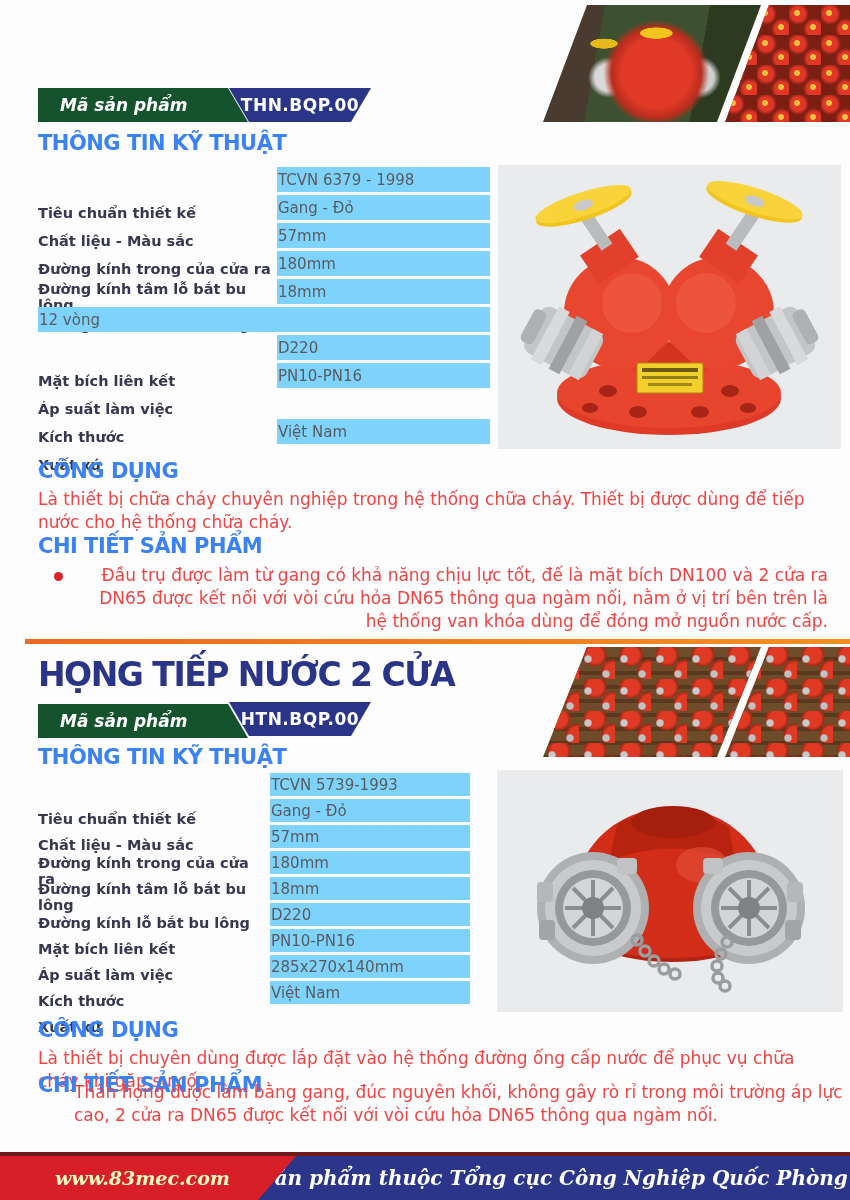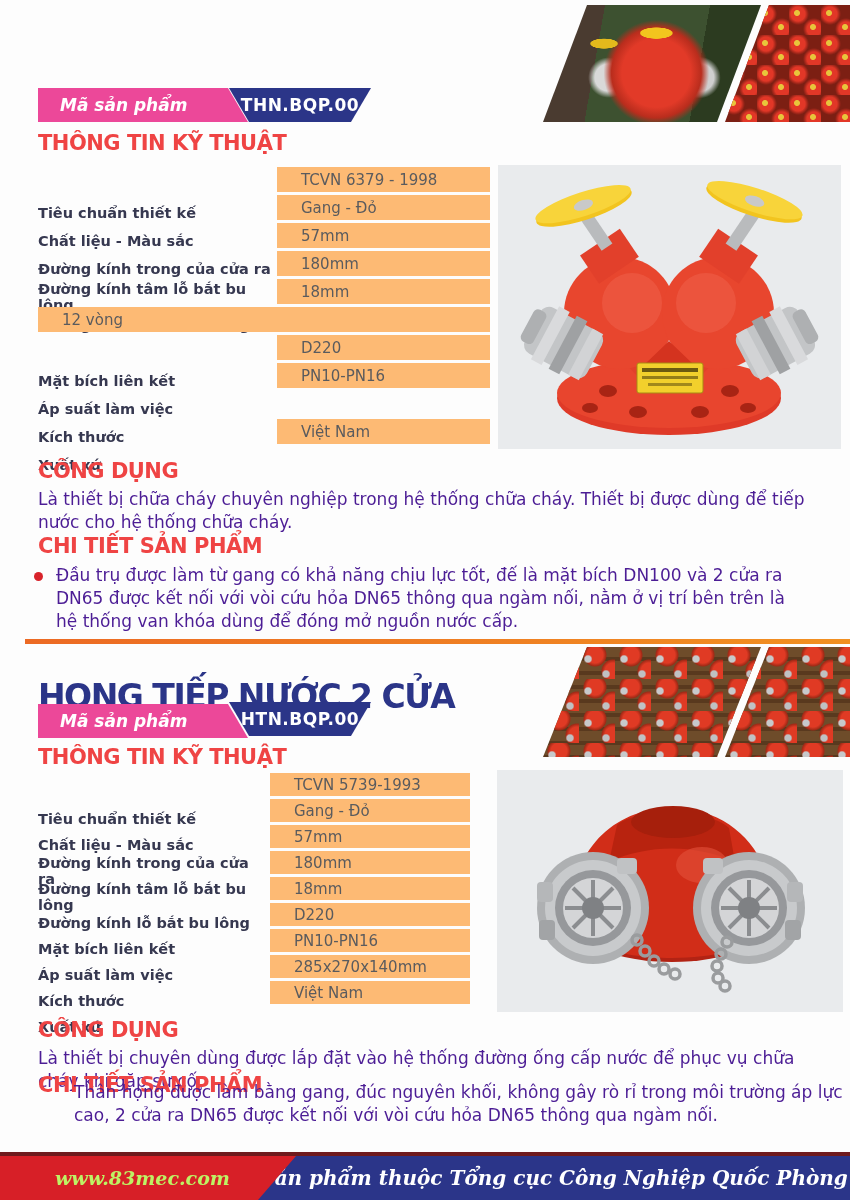--- a/index.html
+++ b/index.html
@@ -2,44 +2,44 @@
 <html><head>
 <meta charset="utf-8">
 <style>
   html,body{margin:0;padding:0;}
   body{width:850px;height:1200px;position:relative;overflow:hidden;background:#fdfdfd;
        font-family:"DejaVu Sans",sans-serif;-webkit-font-smoothing:antialiased;}
   .abs{position:absolute;}
 
   
   .prod-title{font-size:33px;font-weight:bold;color:#2b3588;letter-spacing:-1.5px;white-space:nowrap;}
-  .sec-head{font-size:21px;font-weight:bold;color:#ef4444;letter-spacing:-0.5px;white-space:nowrap;}
-
-  
-  .badge-red{height:34px;line-height:34px;background:#ec4899;color:#fff;font-style:italic;
+  .sec-head{font-size:21px;font-weight:bold;color:#3b82f6;letter-spacing:-0.5px;white-space:nowrap;}
+
+  
+  .badge-red{height:34px;line-height:34px;background:#14532d;color:#fff;font-style:italic;
              font-weight:bold;font-size:17px;padding-left:22px;
              clip-path:polygon(0 0,calc(100% - 20px) 0,100% 100%,0 100%);}
   .badge-blue{height:34px;line-height:34px;background:#2b3588;color:#fff;font-weight:bold;
               font-size:17px;text-align:center;letter-spacing:.5px;
               clip-path:polygon(0 0,100% 0,calc(100% - 20px) 100%,20px 100%);}
 
   
   .spec-table{display:block;}
   .spec-row{display:flex;margin-bottom:3px;}
   .t1 .spec-row{height:25px;}
   .t2 .spec-row{height:23px;}
   .spec-label{background:#a7a9ac;color:#363850;font-weight:bold;font-size:14.5px;
               display:flex;align-items:center;padding-left:0;box-sizing:border-box;margin-top:46px;}
   .t1 .spec-label{width:235px;margin-right:4px;}
   .t2 .spec-label{width:228px;margin-right:4px;}
-  .spec-value{background:#fdba74;color:#5a5b5e;font-size:15px;flex:1;
-              display:flex;align-items:center;padding-left:24px;box-sizing:border-box;}
-
-  
-  .body-text{font-size:17px;color:#4c1d95;line-height:1.36;}
+  .spec-value{background:#7dd3fc;color:#5a5b5e;font-size:15px;flex:1;
+              display:flex;align-items:center;padding-left:1px;box-sizing:border-box;}
+
+  
+  .body-text{font-size:17px;color:#ef4444;line-height:1.36;}
   .bullet-wrap{display:flex;align-items:flex-start;}
   .bullet-dot{width:9px;height:9px;border-radius:50%;background:#d8232b;margin:8px 13px 0 6px;flex:none;}
 
   
   .divider{background:linear-gradient(90deg,#ec6a24,#f19021);height:5px;}
 
   
   .photos{height:117px;width:320px;}
   .photo{position:absolute;top:0;height:100%;}
   .skewL{clip-path:polygon(44px 0,100% 0,calc(100% - 44px) 100%,0 100%);}
@@ -69,21 +69,21 @@
   
   .prod-img{background:#e9ebed;}
 
   
   .foot-strip{background:#6f1a1d;}
   .foot-red{background:#d71f27;clip-path:polygon(0 0,100% 0,calc(100% - 38px) 100%,0 100%);
             display:flex;align-items:center;}
   .foot-blue{background:#2b3589;clip-path:polygon(38px 0,100% 0,100% 100%,0 100%);
              display:flex;align-items:center;justify-content:center;}
   .foot-site{font-family:"DejaVu Serif",serif;font-style:italic;font-weight:bold;
-             color:#bef264;font-size:19px;padding-left:55px;}
+             color:#fef9c3;font-size:19px;padding-left:55px;}
   .foot-slogan{font-family:"DejaVu Serif",serif;font-style:italic;font-weight:bold;
                color:#fff;font-size:20px;white-space:nowrap;}
 </style>
 </head>
 <body>
 
 <div class="abs" style="left:0;top:0;width:850px;height:645px;">
 
   <div class="abs photos" style="left:543;left:543px;top:5px;">
     <div class="photo skewL ph-hydrant" style="left:0;width:218px;"></div>
@@ -201,36 +201,36 @@
       <rect x="144" y="203" width="56" height="4" fill="#6b5a10"></rect>
       <rect x="144" y="211" width="56" height="3" fill="#6b5a10" opacity=".7"></rect>
       <rect x="150" y="218" width="44" height="3" fill="#6b5a10" opacity=".6"></rect>
     </svg>
   </div>
 
   <div class="abs sec-head" style="left:38px;top:459px;">CÔNG DỤNG</div>
   <div class="abs body-text" style="left:38px;top:488px;width:778px;">Là thiết bị chữa cháy chuyên nghiệp trong hệ thống chữa cháy. Thiết bị được dùng để tiếp nước cho hệ thống chữa cháy.</div>
 
   <div class="abs sec-head" style="left:38px;top:534px;">CHI TIẾT SẢN PHẨM</div>
-  <div class="abs bullet-wrap" style="left:28px;top:564px;width:780px;">
+  <div class="abs bullet-wrap" style="left:48px;top:564px;width:780px;text-align:right;">
     <span class="bullet-dot"></span>
     <span class="body-text">Đầu trụ được làm từ gang có khả năng chịu lực tốt, đế là mặt bích DN100 và 2 cửa ra DN65 được kết nối với vòi cứu hỏa DN65 thông qua ngàm nối, nằm ở vị trí bên trên là hệ thống van khóa dùng để đóng mở nguồn nước cấp.</span>
   </div>
 
   <div class="abs divider" style="left:25px;top:639px;width:825px;"></div>
 </div>
 
 <div class="abs" style="left:0;top:645px;width:850px;height:505px;">
 
   <div class="abs photos" style="left:543px;top:2px;height:110px;">
     <div class="photo skewL ph-wood" style="left:0;width:218px;"></div>
     <div class="photo skewR ph-wood" style="left:182px;width:138px;"></div>
   </div>
 
-  <div class="abs prod-title" style="left:38px;top:10px;margin-top:22px;">HỌNG TIẾP NƯỚC 2 CỬA</div>
+  <div class="abs prod-title" style="left:38px;top:10px;">HỌNG TIẾP NƯỚC 2 CỬA</div>
 
   <div class="abs badge-red" style="left:38px;top:59px;width:188px;">Mã sản phẩm</div>
   <div class="abs badge-blue" style="left:229px;top:57px;width:142px;">HTN.BQP.00</div>
 
   <div class="abs sec-head" style="left:38px;top:100px;">THÔNG TIN KỸ THUẬT</div>
 
   <div class="abs spec-table t2" style="left:38px;top:128px;width:432px;">
       <div class="spec-row">
         <div class="spec-label">Tiêu chuẩn thiết kế</div>
         <div class="spec-value">TCVN 5739-1993</div>

